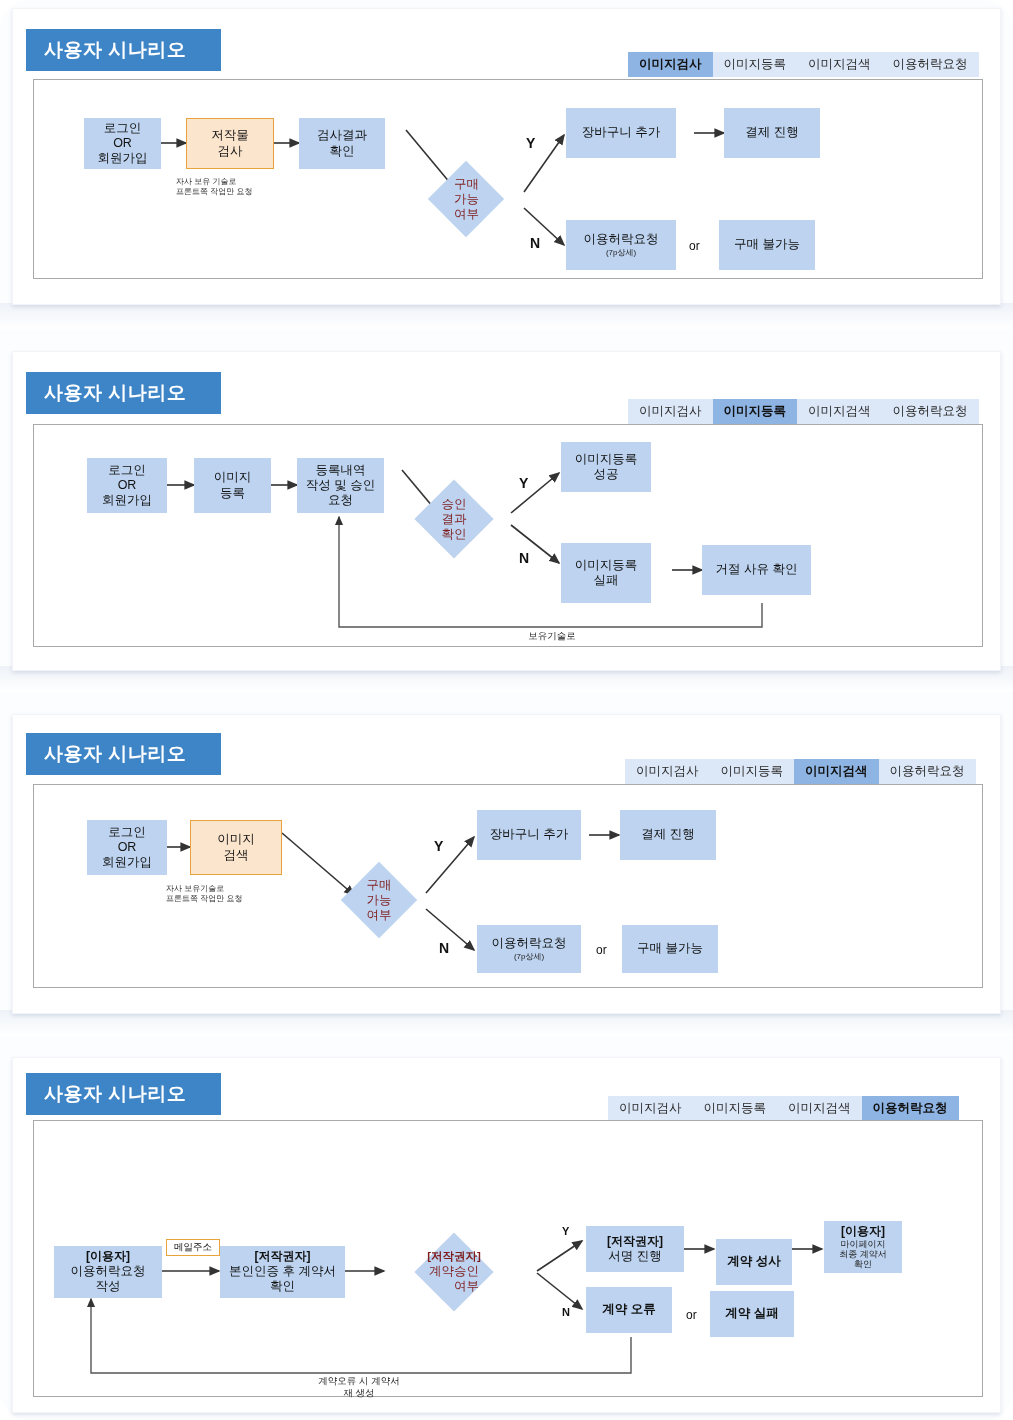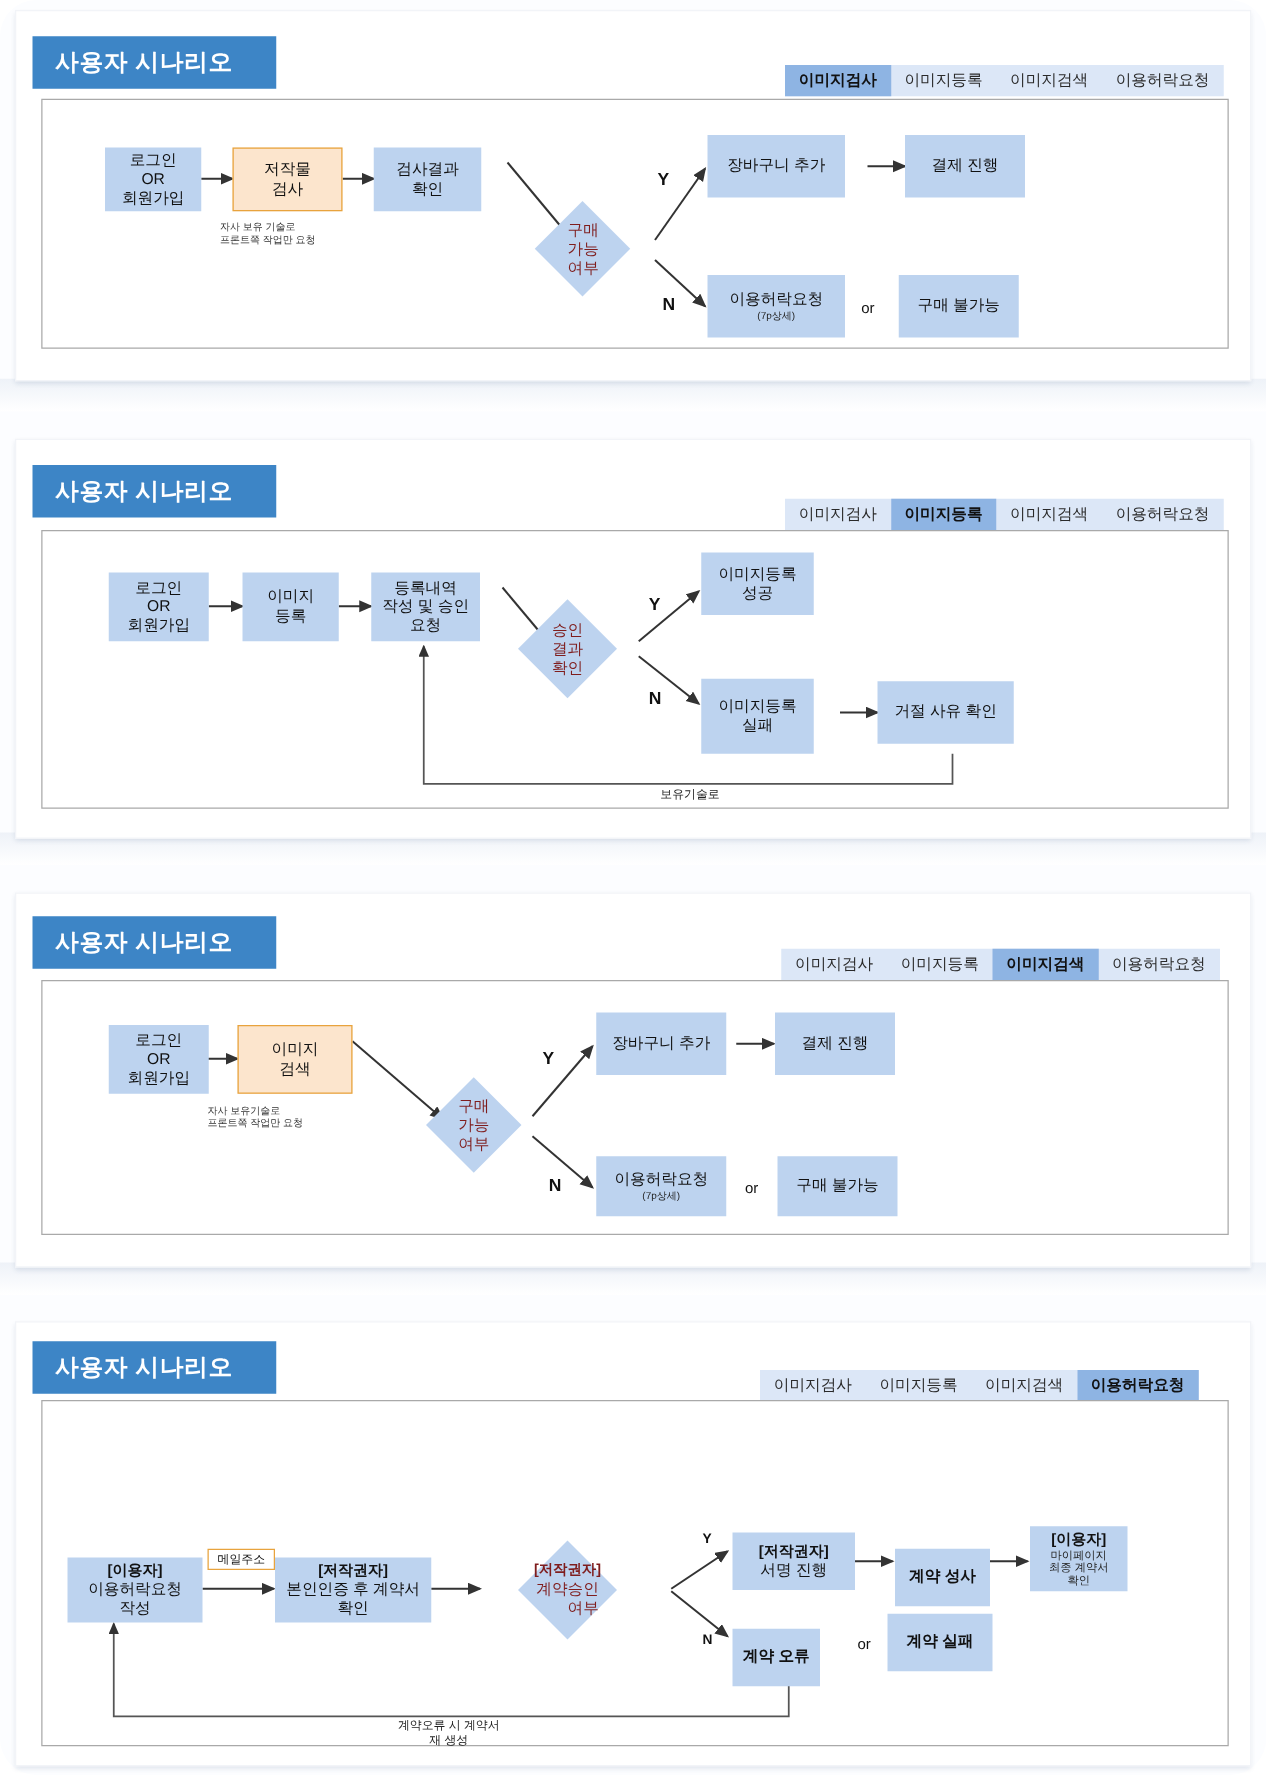--- a/index.html
+++ b/index.html
@@ -389,21 +389,21 @@
 
       <div class="node blue bold" style="left:682px;top:105px;width:76px;height:46px;margin-top:13px;">계약 성사</div>
 
       <div class="node blue" style="left:790px;top:100px;width:78px;height:52px;">
         <span class="hdr">[이용자]</span>
         <span class="sub" style="font-size:9px;">마이페이지
 최종 계약서
 확인</span>
       </div>
 
-      <div class="node blue bold" style="left:552px;top:182px;width:70px;height:46px;">계약 오류</div>
+      <div class="node blue bold" style="left:552px;top:166px;width:86px;height:46px;">계약 오류</div>
 
       <div class="orlabel" style="left:652px;top:187px;">or</div>
 
       <div class="node blue bold" style="left:676px;top:170px;width:84px;height:46px;">계약 실패</div>
 
       <div class="loop-label" style="left:245px;top:254px;width:160px;">계약오류 시 계약서
 재 생성</div>
     </div>
   </div>
 

